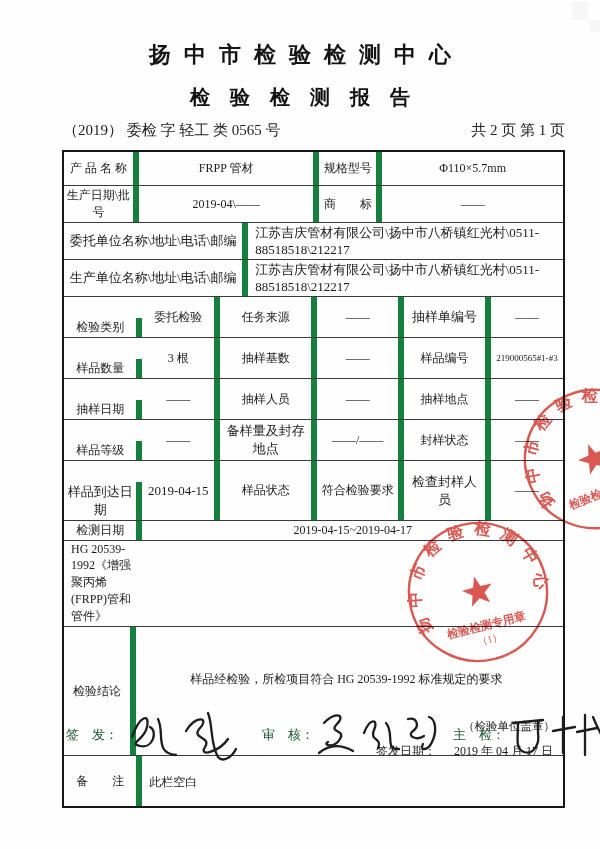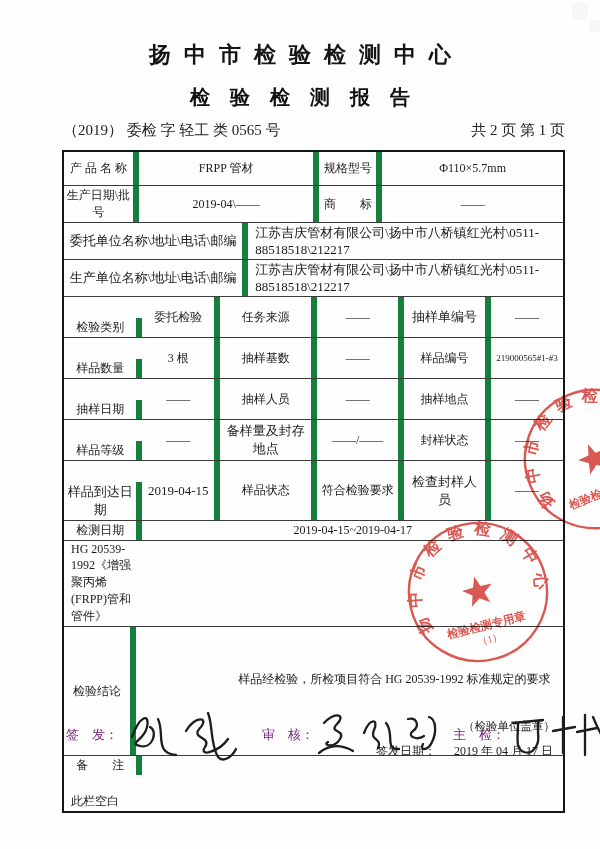--- a/index.html
+++ b/index.html
@@ -28,21 +28,21 @@
     display:flex;justify-content:space-between;
     font-size:15px;color:#222;
   }
   
   .rtable{
     position:absolute;top:150px;left:62px;width:503px;
     border:2.5px solid #161616;box-sizing:border-box;
     font-size:12px;
   }
   .tr{display:flex;border-bottom:1px solid #3a3a3a;box-sizing:border-box;}
-  .tr:last-child{border-bottom:none;flex-direction:column;}
+  .tr:last-child{border-bottom:none;}
   .td{
     border-right:6px solid #15803d;box-sizing:border-box;
     display:flex;align-items:center;justify-content:center;
     text-align:center;padding:1px 2px;overflow:hidden;
   }
   .td:last-child{border-right:none;}
   .td.left{justify-content:flex-start;text-align:left;padding-left:7px;}
   .small{font-size:13px;}
   .tiny{font-size:9px;}
   
@@ -58,28 +58,28 @@
   .rC .td:nth-child(4){width:17.3%;}
   .rC .td:nth-child(5){width:17.5%;}
   .rC .td:nth-child(6){width:14.4%;}
   .rD .td:nth-child(1){width:15.7%;}
   .rD .td:nth-child(2){width:84.3%;}
   .h35{min-height:34px;} .h33{min-height:32px;} .h30{min-height:29px;}
   .h28{min-height:27px;} .h21{min-height:20px;} .h55{min-height:54px;}
   .h130{min-height:129px;gap:44px;} .h50{min-height:50px;}
   
   .concl{position:relative;display:block;padding:0;}
-  .concl .ctext{position:absolute;top:44px;left:10px;right:0;text-align:left;margin-left:48px;}
+  .concl .ctext{position:absolute;top:44px;left:10px;right:0;text-align:left;}
   .concl .sealnote{position:absolute;top:92px;right:8px;font-size:11.5px;}
   .concl .dateline{position:absolute;top:116px;right:10px;font-size:12px;}
   .concl .dateline .dl-date{margin-left:18px;}
   
   .sign-row{
     position:absolute;top:700px;left:66px;width:510px;height:70px;
-    display:flex;align-items:center;font-size:13px;color:#701a75;
+    display:flex;align-items:center;font-size:13px;color:#14532d;
   }
   .sig-label{white-space:nowrap;}
   .scribble{margin:0 2px;flex:none;}
   .scribble path{stroke:#1d1d1d;stroke-width:2.3;fill:none;
     stroke-linecap:round;stroke-linejoin:round;}
   
   .stamp{position:absolute;width:150px;height:150px;pointer-events:none;
     mix-blend-mode:multiply;opacity:.88;}
   .stampA{left:519px;top:384px;transform:rotate(-22deg);}
   .stampB{left:403px;top:517px;transform:rotate(-14deg);}

